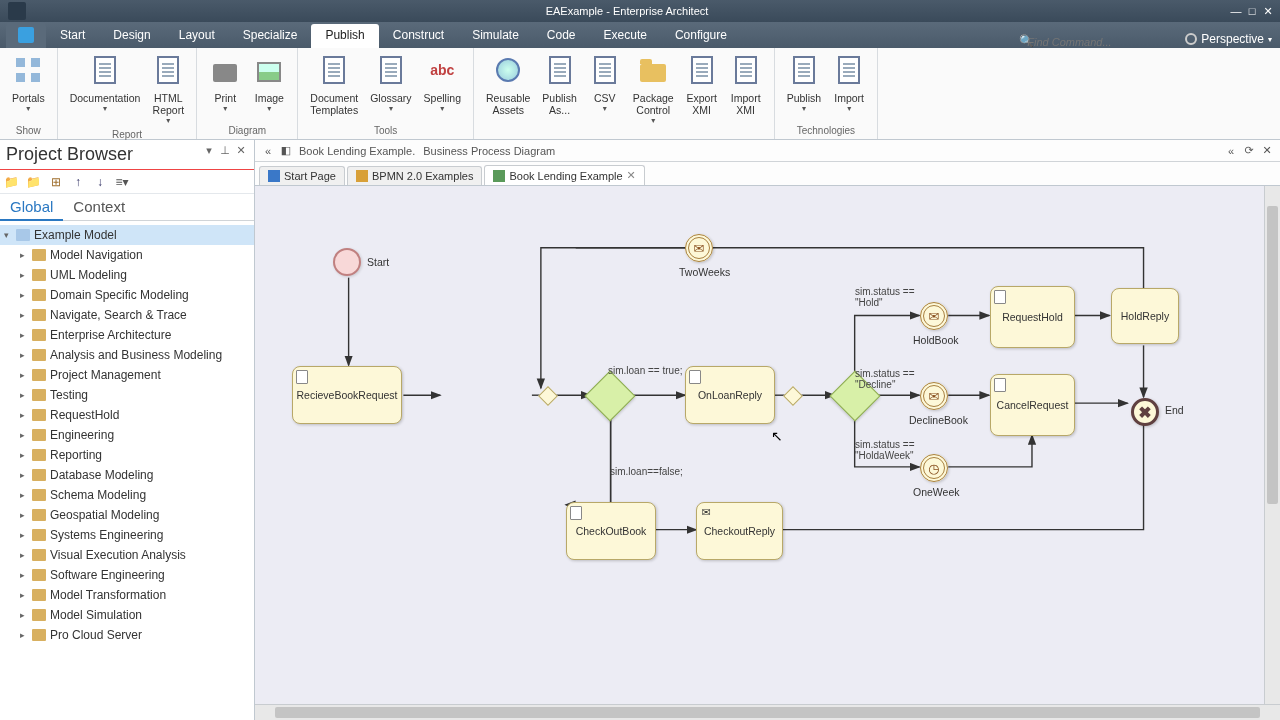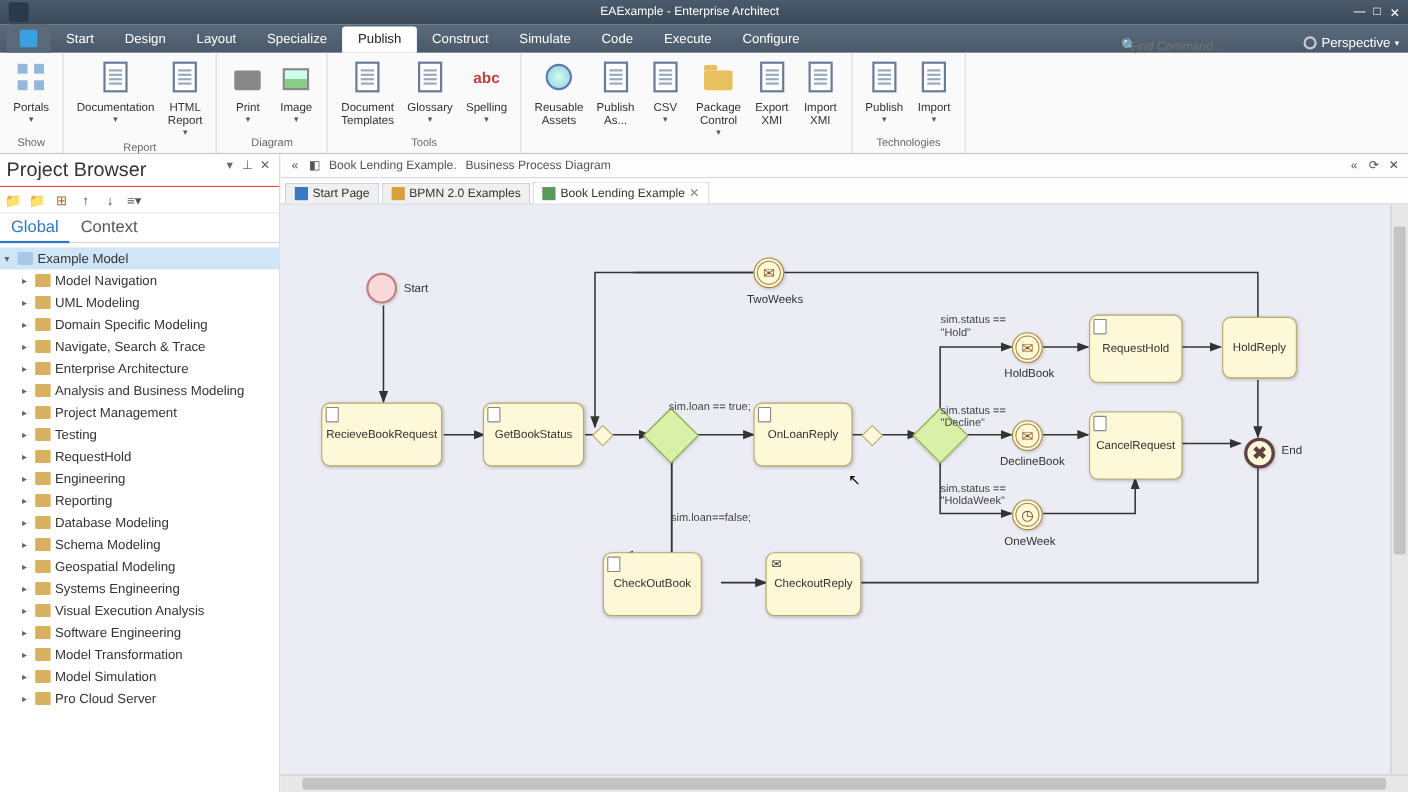--- a/index.html
+++ b/index.html
@@ -498,29 +498,25 @@
 
       </svg>
 
       <div class="startev" style="left:78px;top:62px;"></div>
       <div class="dlabel" style="left:112px;top:70px;">Start</div>
 
       <div class="task" style="left:37px;top:180px;width:110px;height:58px;">
           <div class="tico"></div>
           <span>RecieveBookRequest</span>
         </div>
-      <div class="task" style="left:184px;top:180px;width:92px;height:58px;">
-          <div class="tico"></div>
-          <span>GetBookStatus</span>
-        </div>
       <div class="task" style="left:430px;top:180px;width:90px;height:58px;">
           <div class="tico"></div>
           <span>OnLoanReply</span>
         </div>
-      <div class="task" style="left:293px;top:316px;width:90px;height:58px;">
+      <div class="task" style="left:311px;top:316px;width:90px;height:58px;">
           <div class="tico"></div>
           <span>CheckOutBook</span>
         </div>
       <div class="task" style="left:441px;top:316px;width:87px;height:58px;">
           <div class="tico msg"></div>
           <span>CheckoutReply</span>
         </div>
       <div class="task" style="left:735px;top:100px;width:85px;height:62px;">
           <div class="tico"></div>
           <span>RequestHold</span>

